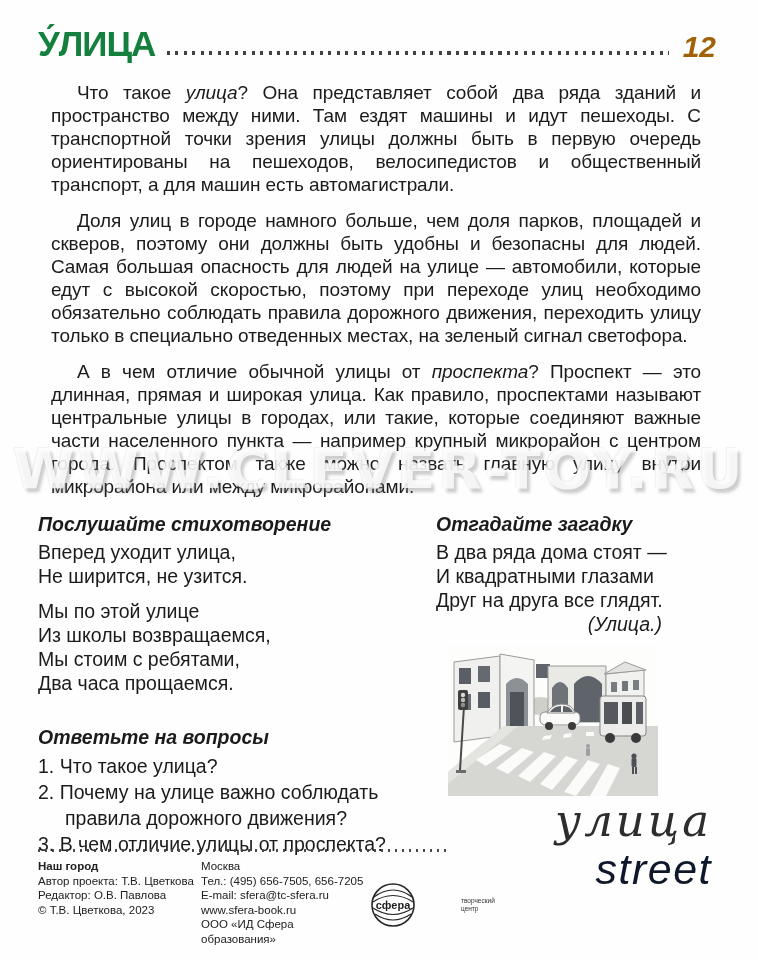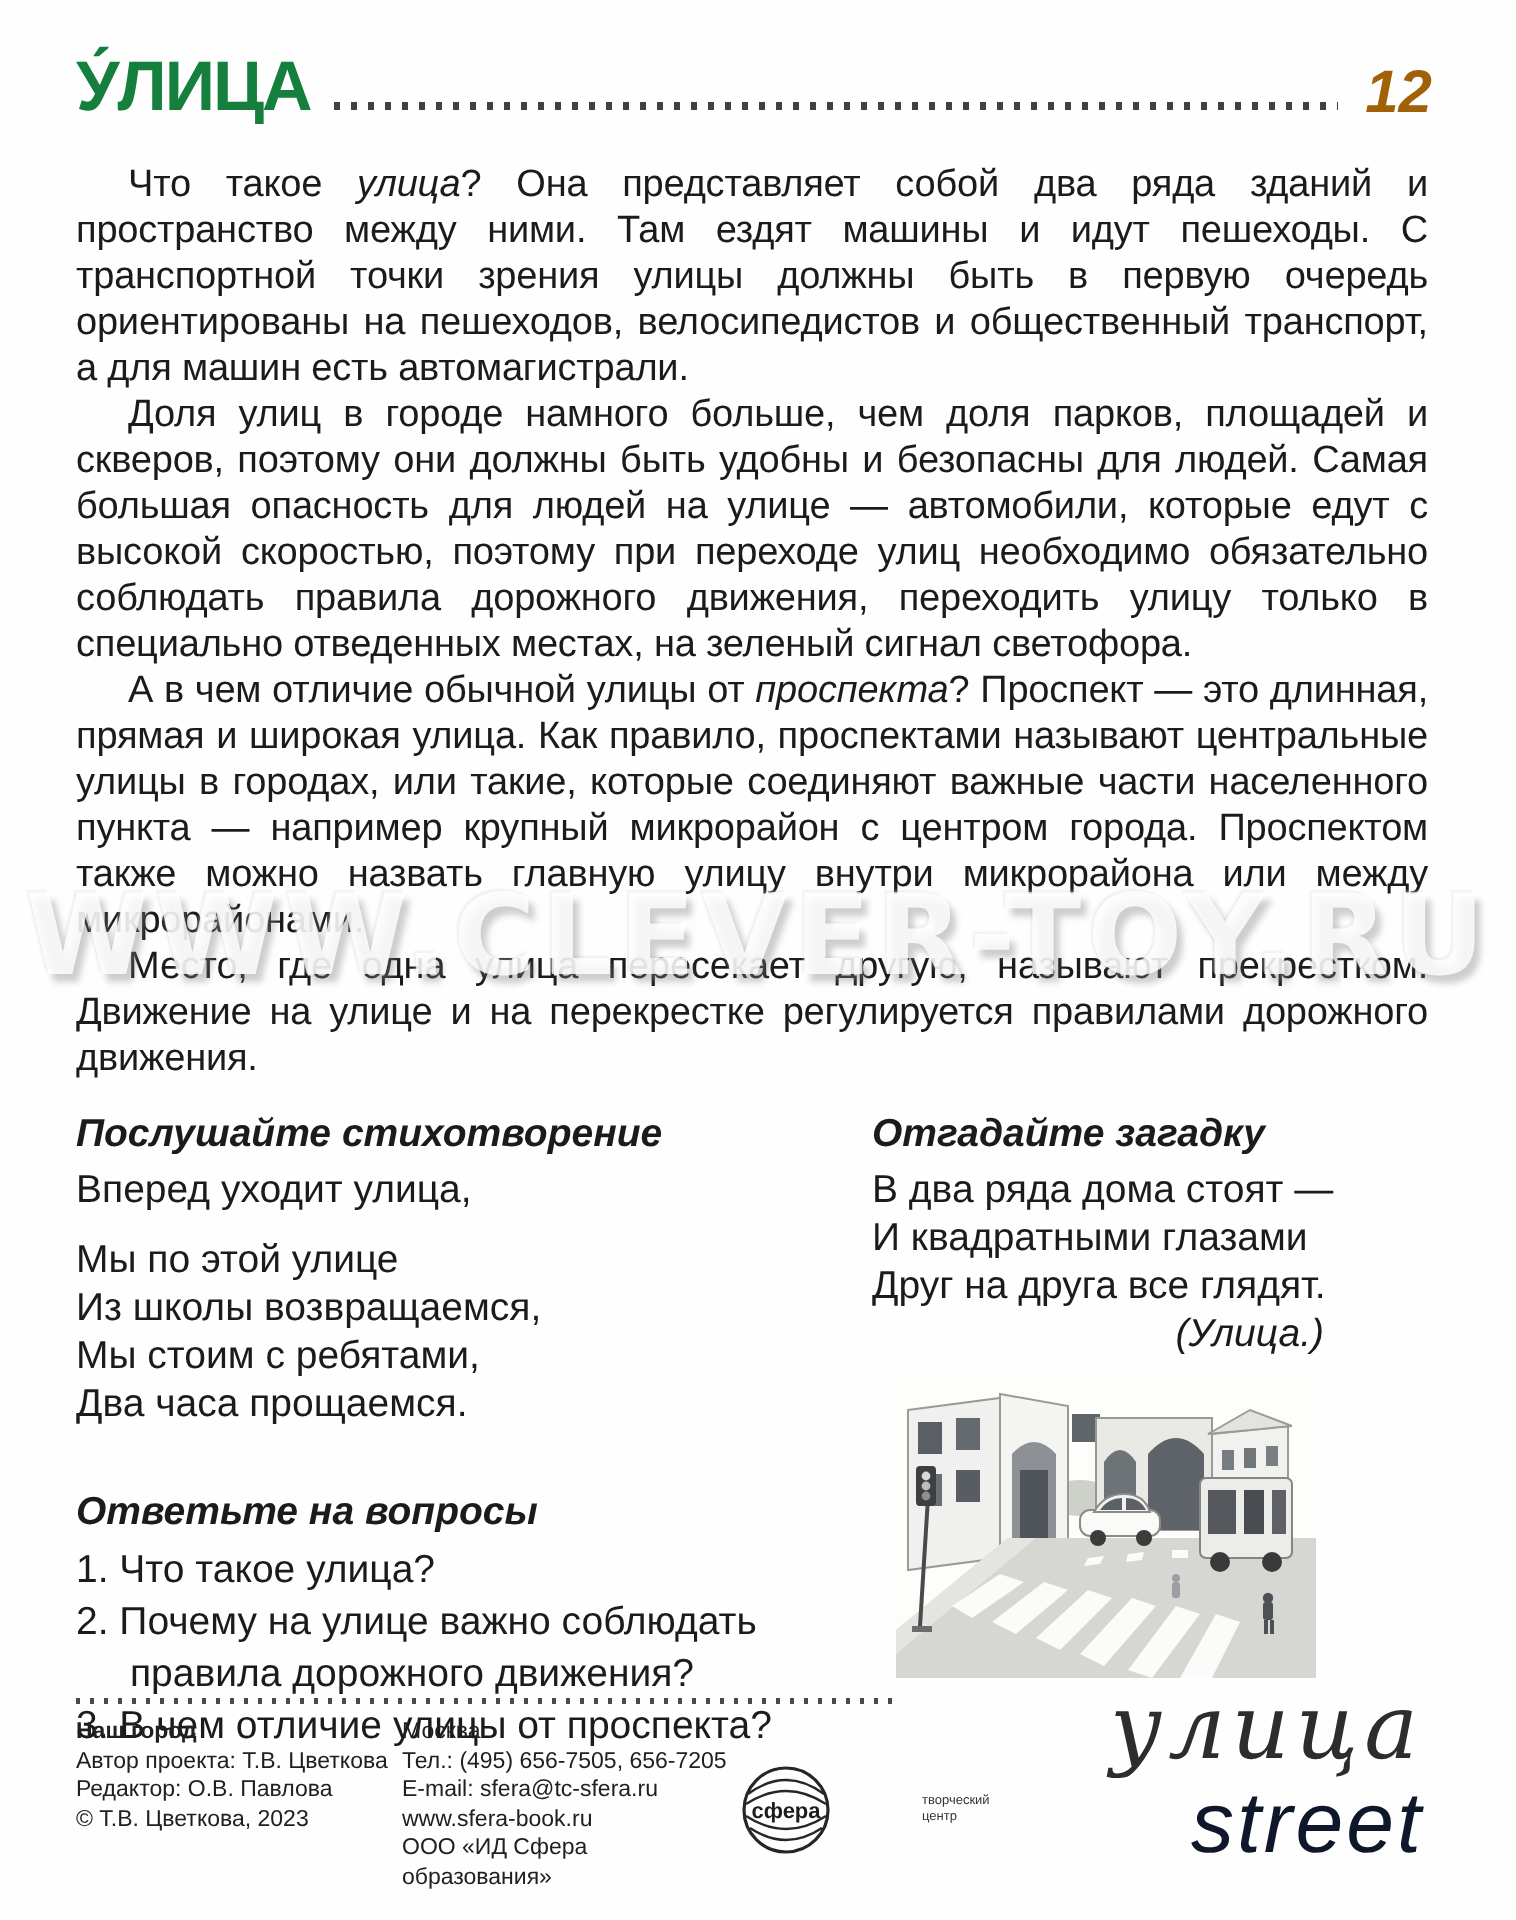--- a/index.html
+++ b/index.html
@@ -15,21 +15,21 @@
     line-height:40px; white-space:nowrap;
   }
   .leader {
     flex:1; height:4px; margin:0 14px 9px 12px;
     background:repeating-linear-gradient(90deg,#414141 0 3px, transparent 3px 8.5px);
   }
   .page-number { font-size:30px; font-weight:bold; font-style:italic; color:#a16207; line-height:34px; }
 
   
   .content { margin:17px 44px 0 38px; text-align:justify; font-size:19px; line-height:23px; letter-spacing:-0.1px; }
-  .content p { margin:0; text-indent:26px; }
+  .content p { margin:13px; text-indent:26px; }
   .em-run { font-style:italic; }
 
   
   .columns { display:flex; margin:14px 40px 0 38px; }
   .col-left { width:398px; flex:none; }
   .col-right { flex:1; }
   .section-heading { font-weight:bold; font-style:italic; font-size:19.5px; line-height:24px; margin-bottom:4px; }
   .poem-line, .riddle-line, .question-item { font-size:19.5px; line-height:24px; }
   .stanza2 { margin-top:11px; }
   .poem-author { font-style:italic; font-size:19.5px; margin:6px 0 0 148px; }
@@ -75,29 +75,29 @@
   <div class="header">
     <span class="page-title">У́ЛИЦА</span>
     <span class="leader"></span>
     <span class="page-number">12</span>
   </div>
 
   <div class="content">
     <p><span>Что такое </span><span class="em-run">улица</span><span>? Она представляет собой два ряда зданий и пространство между ними. Там ездят машины и идут пешеходы. С транспортной точки зрения улицы должны быть в первую очередь ориентированы на пешеходов, велосипедистов и общественный транспорт, а для машин есть автомагистрали.</span></p>
     <p><span>Доля улиц в городе намного больше, чем доля парков, площадей и скверов, поэтому они должны быть удобны и безопасны для людей. Самая большая опасность для людей на улице — автомобили, которые едут с высокой скоростью, поэтому при переходе улиц необходимо обязательно соблюдать правила дорожного движения, переходить улицу только в специально отведенных местах, на зеленый сигнал светофора.</span><span class="em-run"></span><span></span></p>
     <p><span>А в чем отличие обычной улицы от </span><span class="em-run">проспекта</span><span>? Проспект — это длинная, прямая и широкая улица. Как правило, проспектами называют центральные улицы в городах, или такие, которые соединяют важные части населенного пункта — например крупный микрорайон с центром города. Проспектом также можно назвать главную улицу внутри микрорайона или между микрорайонами.</span></p>
-    <p><span>Место, где одна улица пересекает другую, называют прекрестком. Движение на улице и на перекрестке регулируется правилами дорожного движения.</span><span class="em-run"></span><span></span></p>
   </div>
 
   <div class="columns">
 
     <div class="col-left">
       <div>
         <div class="section-heading">Послушайте стихотворение</div>
         <div class="poem-line">Вперед уходит улица,</div>
+        <div class="poem-line">Не ширится, не узится.</div>
         <div class="stanza2">
           <div class="poem-line">Мы по этой улице</div>
           <div class="poem-line">Из школы возвращаемся,</div>
           <div class="poem-line">Мы стоим с ребятами,</div>
           <div class="poem-line">Два часа прощаемся.</div>
         </div>
       </div>
 
       <div class="questions">
         <div class="section-heading">Ответьте на вопросы</div>

